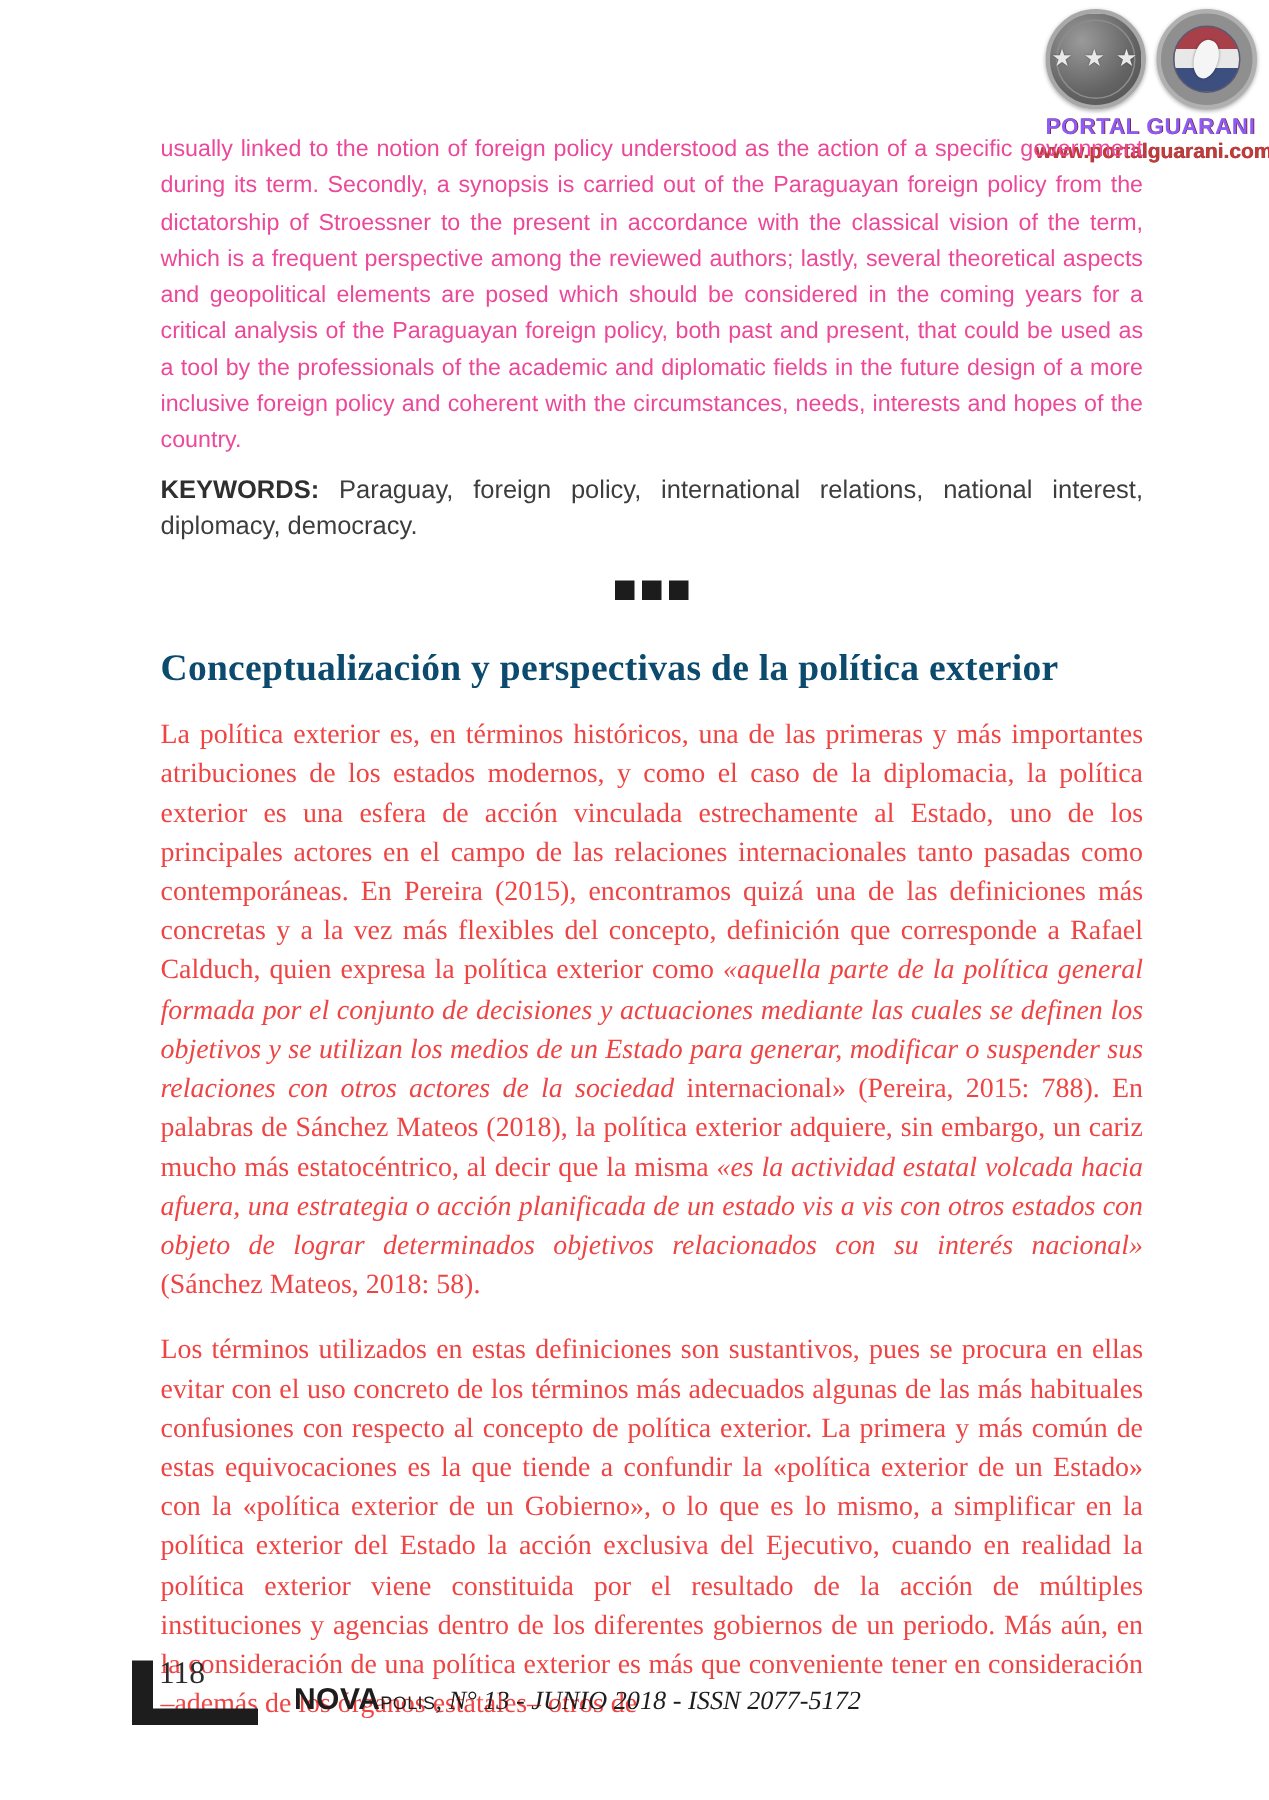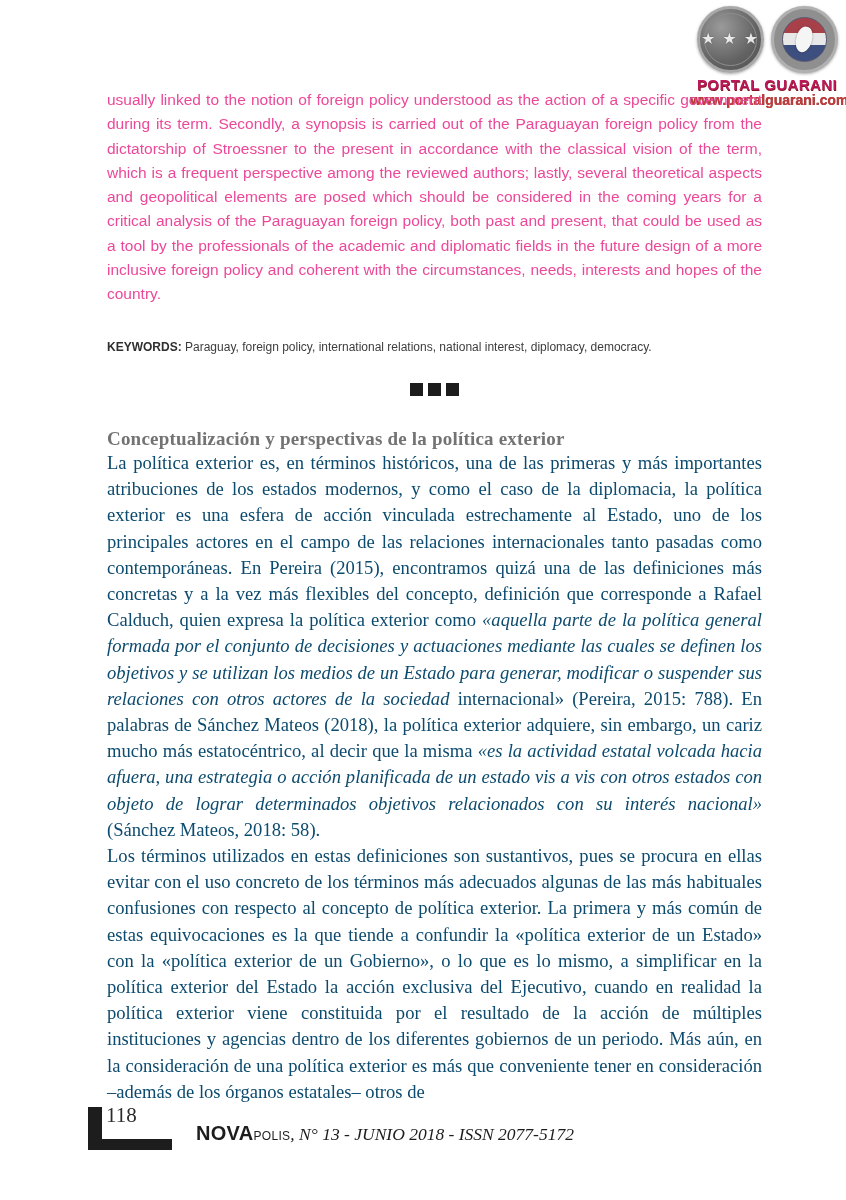--- a/index.html
+++ b/index.html
@@ -69,21 +69,21 @@
     border-radius: 45% 55% 50% 60%;
     transform: translate(-50%, -52%) rotate(18deg);
     box-shadow: 0 0 2px rgba(0,0,0,0.4);
   }
   .brand {
     margin-top: 3px;
     font-family: "Liberation Sans", sans-serif;
     font-weight: bold;
     font-size: 15px;
     letter-spacing: 0.4px;
-    color: #be185d;
+    color: #8b5cf6;
     text-shadow: 0.5px 0.5px 0 #7e1418, -0.5px -0.5px 0 #ffffff;
     white-space: nowrap;
   }
   .site-url {
     margin-top: -1px;
     font-family: "Liberation Sans", sans-serif;
     font-size: 14px;
     font-weight: bold;
     color: #c23a3a;
     text-shadow: 0.4px 0.4px 0 #8a4a4a;
@@ -97,52 +97,53 @@
     width: 655px;
   }
   .abstract {
     font-family: "Liberation Sans", sans-serif;
     font-size: 15.5px;
     line-height: 24.3px;
     color: #ec4899;
     text-align: justify;
   }
   .keywords {
-    margin-top: 28px;
-    font-family: "Liberation Sans", sans-serif;
-    font-size: 12px;
+    margin-top: 8px;
+    font-family: "Liberation Sans", sans-serif;
+    font-size: 17px;
     line-height: 24.3px;
     color: #3d3d3d;
     text-align: justify;
   }
   .keywords b { color: #2f2f2f; }
   .divider {
     margin-top: 24px;
     text-align: center;
     line-height: 0;
   }
   .divider .sq {
     display: inline-block;
     width: 13px; height: 13px;
     background: #1c1c1c;
     margin: 0 2.5px;
   }
   .section-heading {
     margin-top: 32px;
     font-family: "Liberation Serif", serif;
     font-weight: bold;
-    font-size: 19px;
-    color: #737373;
+    font-size: 25px;
+    color: #0c4a6e;
     letter-spacing: 0.2px;
   }
   .body-par {
+    margin-top: 17px;
     font-family: "Liberation Serif", serif;
     font-size: 18.6px;
     line-height: 26.2px;
-    color: #0c4a6e;
+    color: #ef4444;
     text-align: justify;
   }
   .body-par .italic { font-style: italic; }
 
   
   .footer-mark {
     position: absolute;
     left: 88px;
     top: 1107px;
   }

